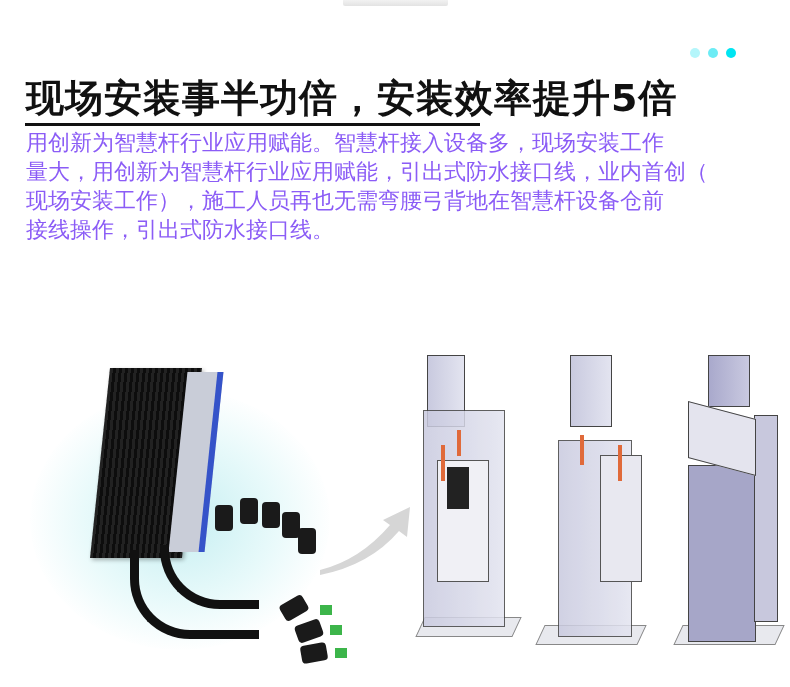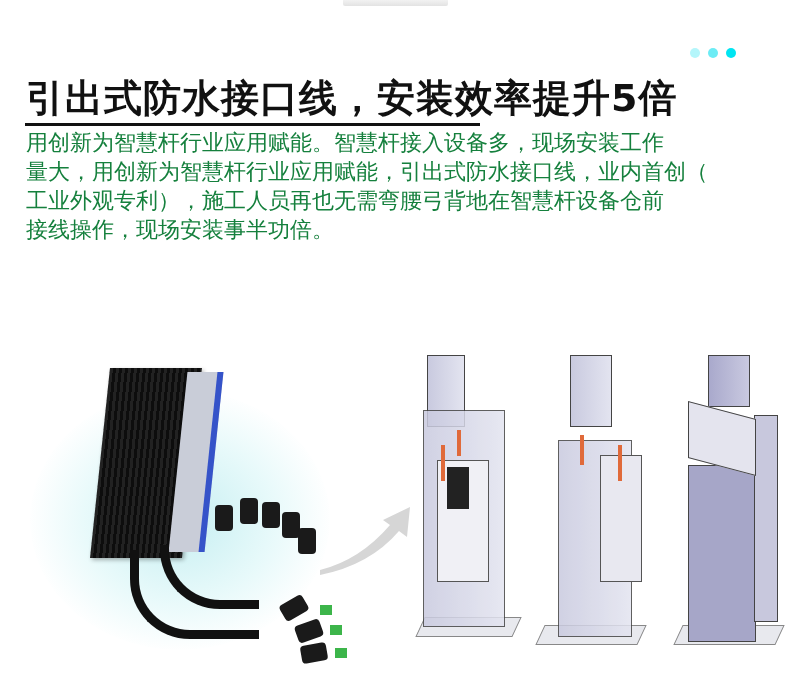--- a/index.html
+++ b/index.html
@@ -2,21 +2,21 @@
 <html><head>
 <meta charset="utf-8">
 <style>
   html,body{margin:0;padding:0;background:#fff;}
   body{width:790px;height:687px;position:relative;overflow:hidden;font-family:"DejaVu Sans","Liberation Sans",sans-serif;color:#111;}
   .top-tab{position:absolute;left:343px;top:0;width:105px;height:6px;background:linear-gradient(#f2f2f2,#e3e3e3);border-radius:0 0 2px 2px;}
   .dots{position:absolute;left:690px;top:48px;display:flex;gap:8px;}
   .dot{width:10px;height:10px;border-radius:50%;}
   .title{position:absolute;left:26px;top:72px;font-size:38px;font-weight:bold;letter-spacing:1px;line-height:52px;white-space:nowrap;}
   .rule{position:absolute;left:25px;top:123px;width:455px;height:3px;background:#111;}
-  .body-text{position:absolute;left:26px;top:128px;width:740px;font-size:22px;line-height:29px;color:#15803d;}
+  .body-text{position:absolute;left:26px;top:128px;width:740px;font-size:22px;line-height:29px;color:#8b5cf6;}
   .body-text div{white-space:nowrap;}
 
   .device{position:absolute;left:30px;top:350px;width:340px;height:330px;}
   .splash{position:absolute;left:0;top:40px;width:300px;height:260px;border-radius:50%;background:radial-gradient(ellipse at center,rgba(150,225,230,.55) 0%,rgba(190,240,242,.35) 45%,rgba(255,255,255,0) 72%);}
   .box{position:absolute;left:70px;top:18px;width:92px;height:190px;background:repeating-linear-gradient(90deg,#222 0 3px,#0d0d0d 3px 6px);transform:skewX(-6deg);box-shadow:2px 2px 4px rgba(0,0,0,.3);}
   .box-face{position:absolute;left:148px;top:22px;width:30px;height:180px;background:#c9cdd8;border-right:6px solid #3553c9;transform:skewX(-6deg);}
   .cable{position:absolute;border:9px solid #111;border-top:none;border-right:none;border-radius:0 0 0 60px;}
   .conn{position:absolute;width:18px;height:26px;background:#1a1a1a;border-radius:4px;}
   .green{position:absolute;width:12px;height:10px;background:#3cb54a;}
 
@@ -35,28 +35,28 @@
 <body>
 
 <div class="top-tab"></div>
 
 <div class="dots">
   <div class="dot" style="background:#b4f6fb"></div>
   <div class="dot" style="background:#6cecf5"></div>
   <div class="dot" style="background:#00e5f2"></div>
 </div>
 
-<div class="title">引出式防水接口线，安装效率提升5倍</div>
+<div class="title">现场安装事半功倍，安装效率提升5倍</div>
 <div class="rule"></div>
 
 <div class="body-text">
   <div>用创新为智慧杆行业应用赋能。智慧杆接入设备多，现场安装工作</div>
   <div>量大，用创新为智慧杆行业应用赋能，引出式防水接口线，业内首创（</div>
-  <div>工业外观专利），施工人员再也无需弯腰弓背地在智慧杆设备仓前</div>
-  <div>接线操作，现场安装事半功倍。</div>
+  <div>现场安装工作），施工人员再也无需弯腰弓背地在智慧杆设备仓前</div>
+  <div>接线操作，引出式防水接口线。</div>
 </div>
 
 <div class="device">
   <div class="splash"></div>
   <div class="box"></div>
   <div class="box-face"></div>
   <div class="cable" style="left:100px;top:200px;width:120px;height:80px;"></div>
   <div class="cable" style="left:130px;top:195px;width:90px;height:55px;"></div>
   <div class="conn" style="left:185px;top:155px;"></div>
   <div class="conn" style="left:210px;top:148px;"></div>

